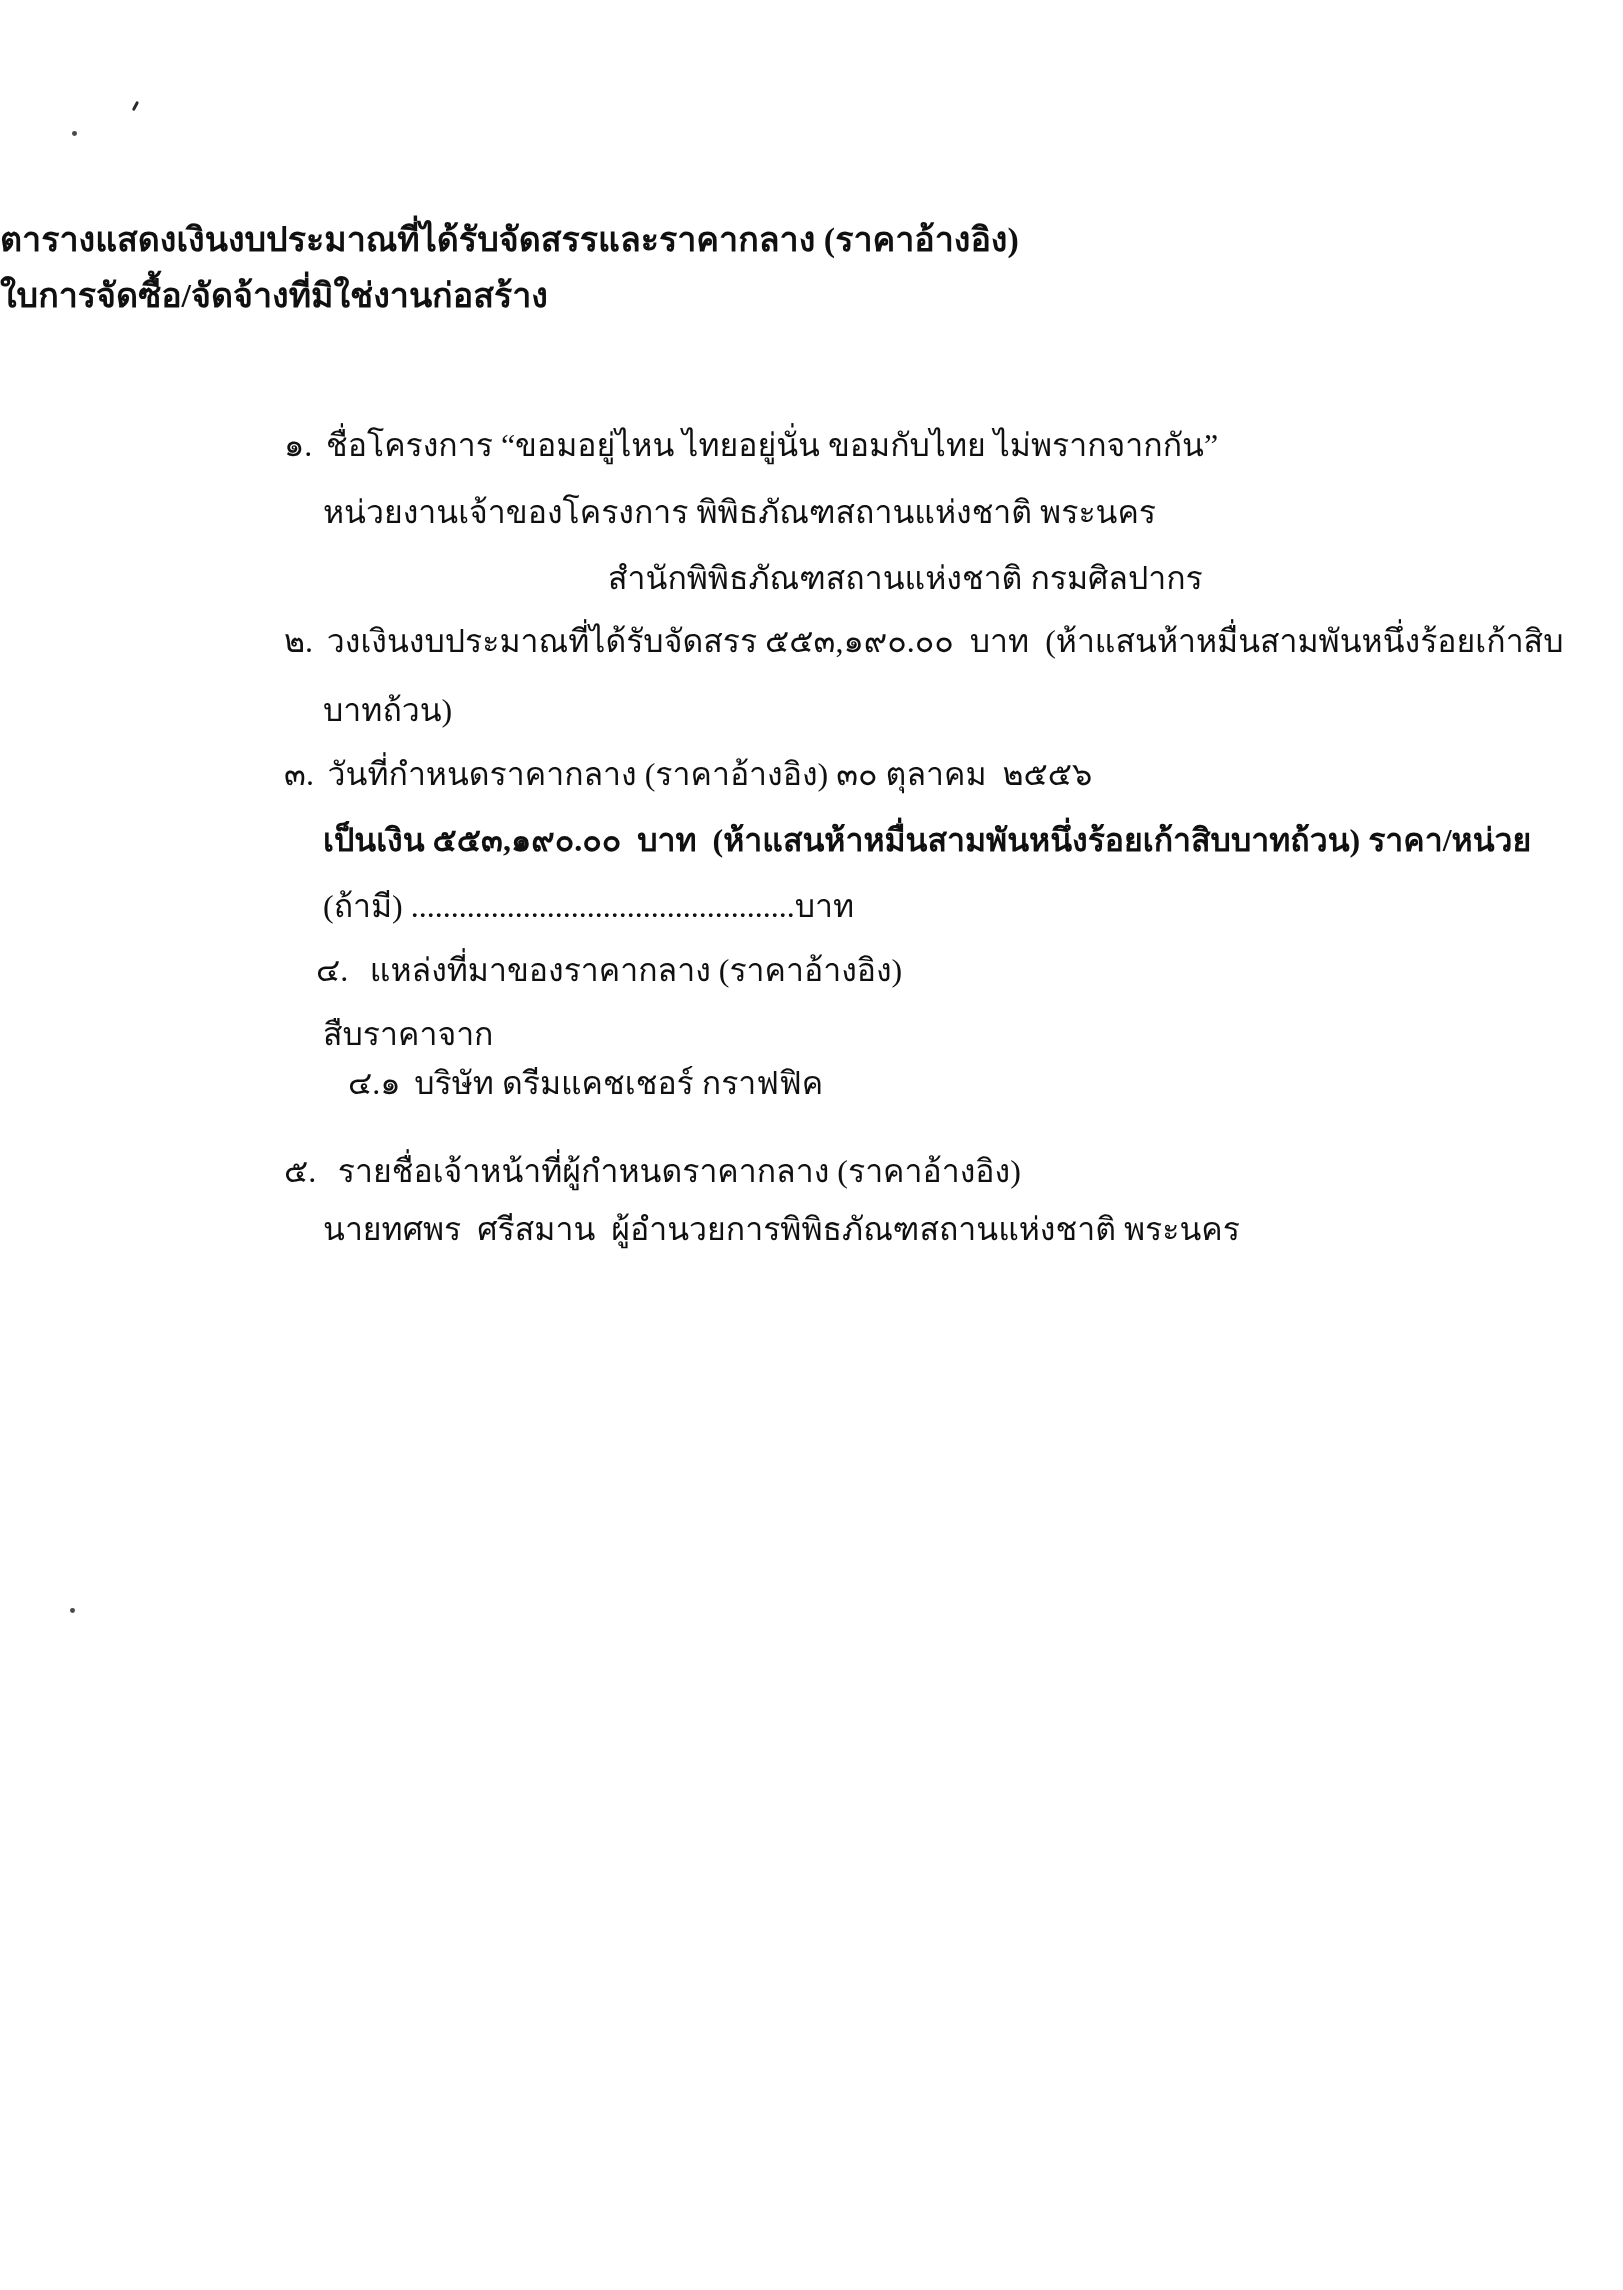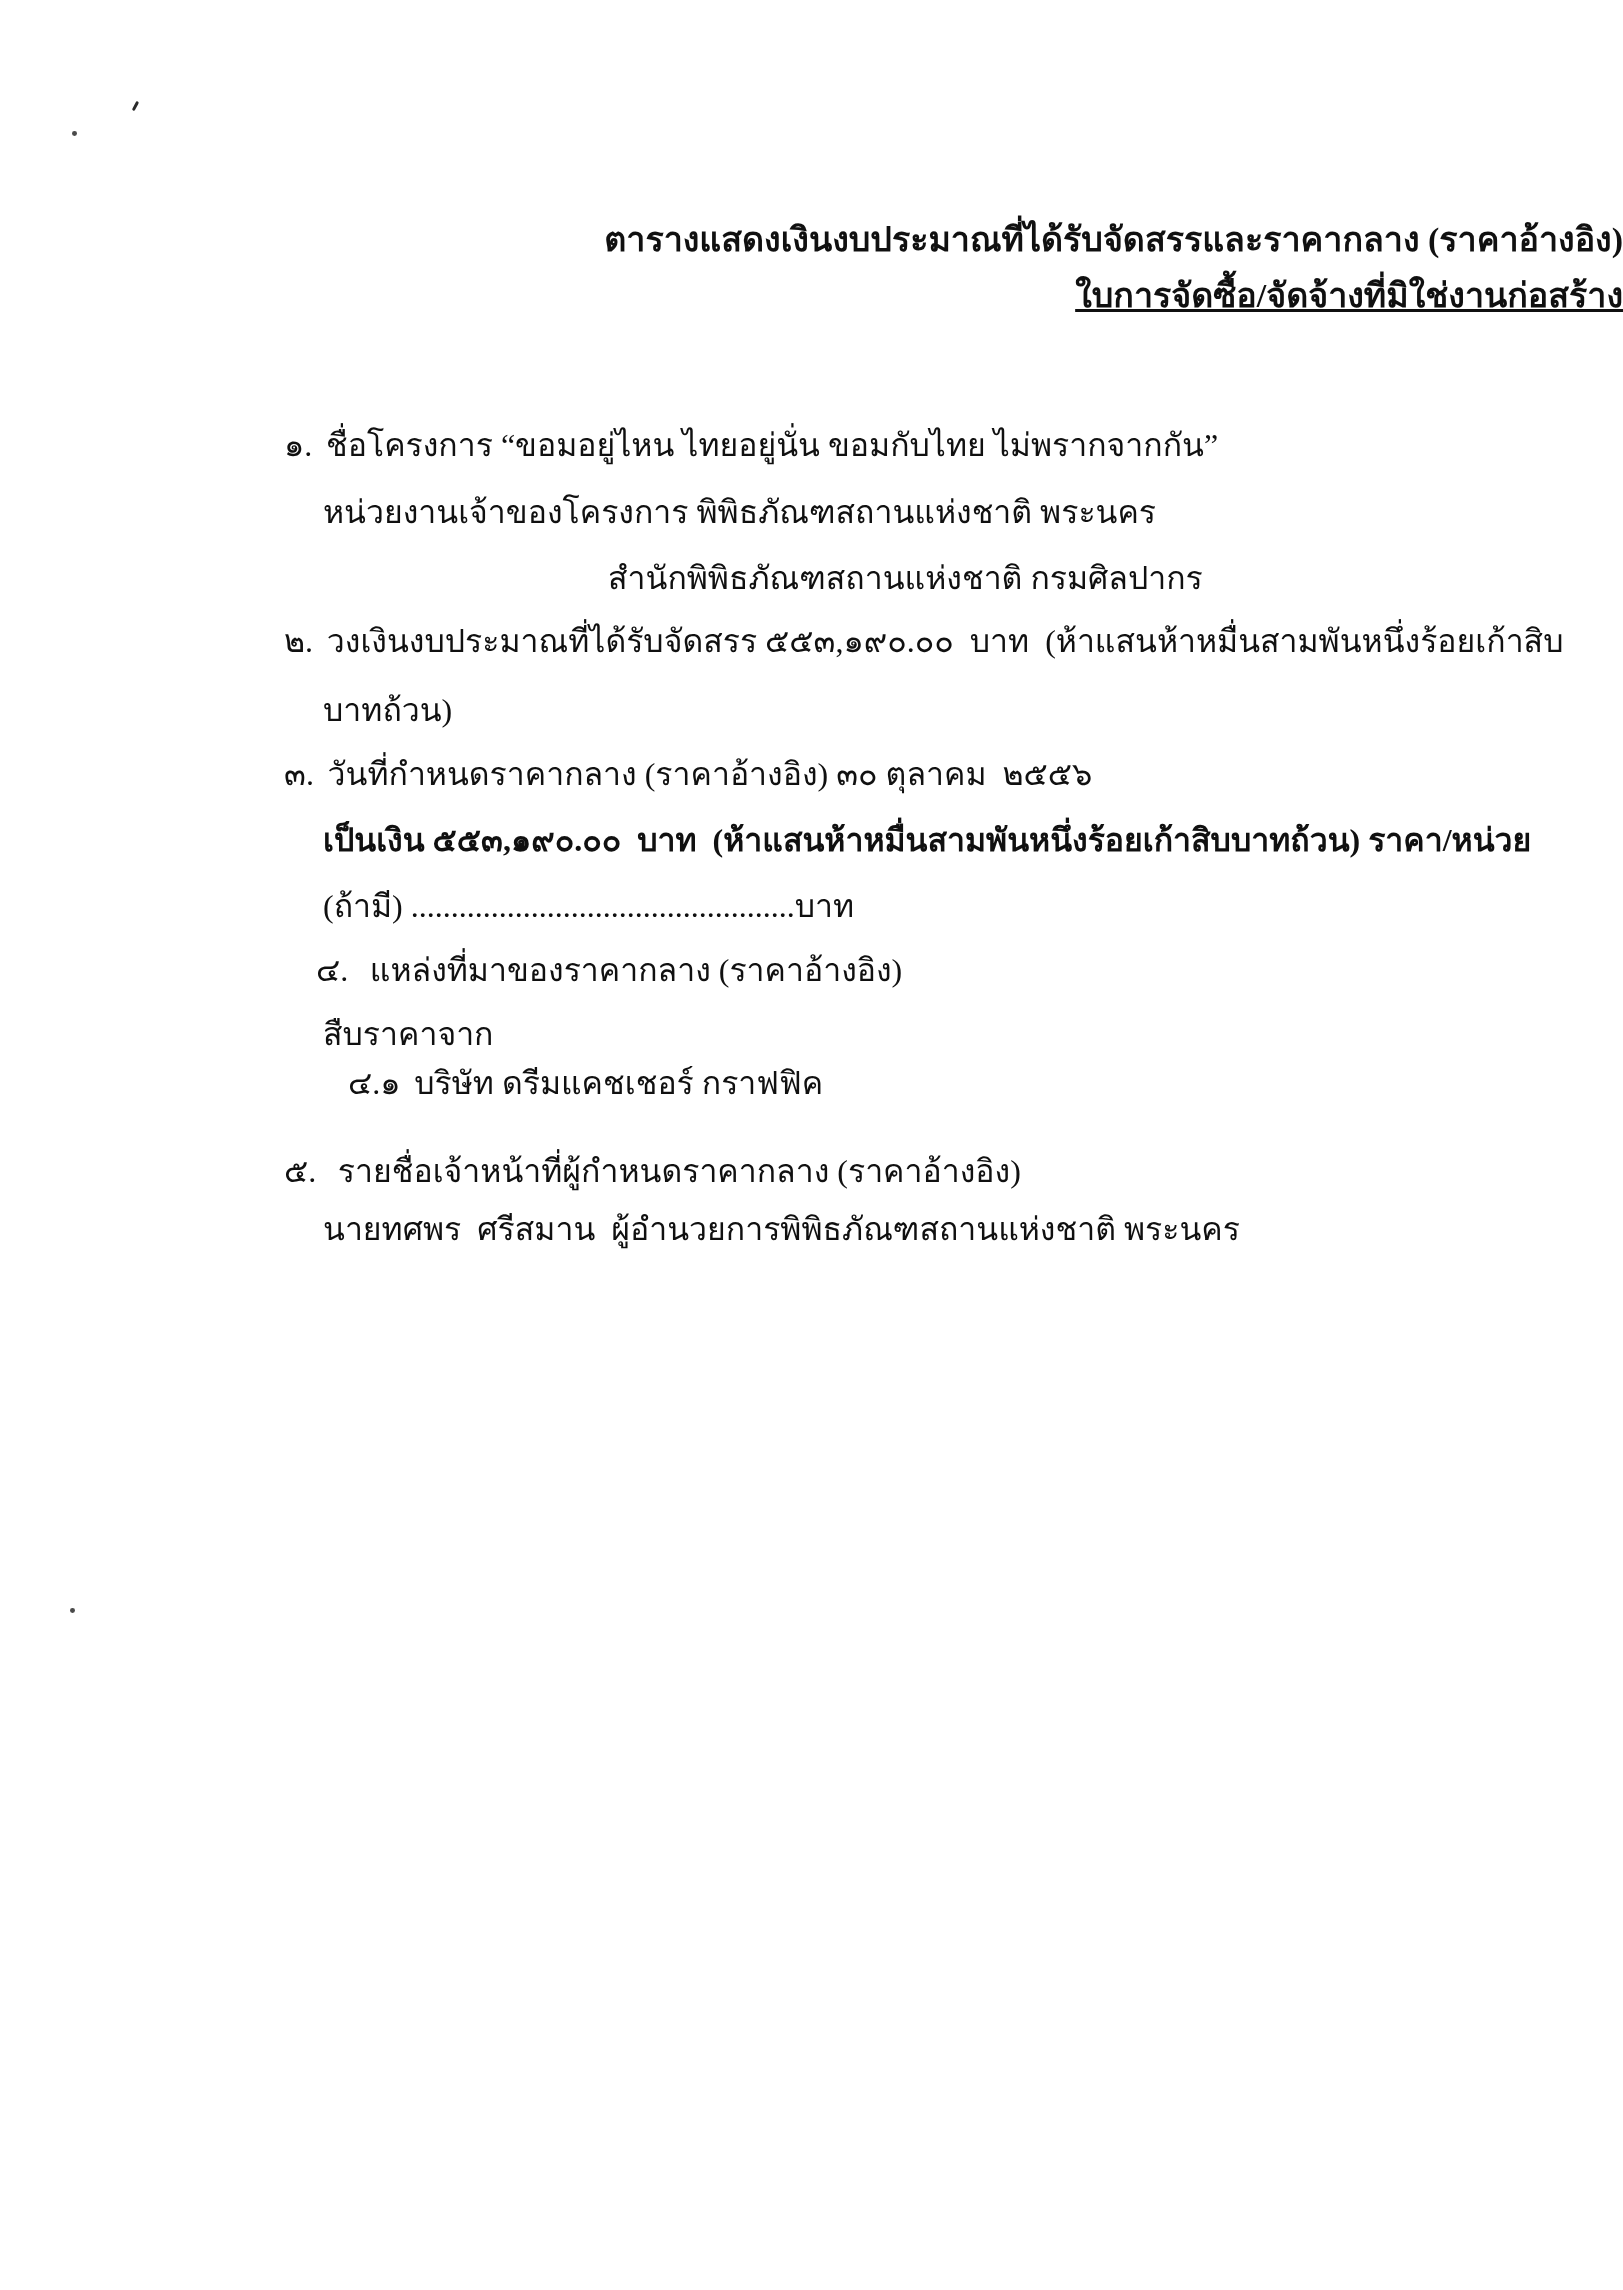--- a/index.html
+++ b/index.html
@@ -25,21 +25,21 @@
     white-space: pre;
     font-size: 32px;
     line-height: 1.1;
     color: #101010;
     letter-spacing: 0px;
     text-align: right;
   }
   .title {
     left: 0;
     width: 100%;
-    text-align: right;
+    text-align: left;
     font-weight: bold;
     font-size: 34px;
   }
   .label {
     display: inline-block;
     margin-right: 13.7px;
   }
   .label-wide {
     display: inline-block;
     margin-right: 21.6px;
@@ -64,21 +64,21 @@
 </head>
 <body>
 
 <div class="page">
 
   <div class="speckle tick" style="left:134px; top:101px;"></div>
   <div class="speckle dot" style="left:72px; top:131px;"></div>
   <div class="speckle dot" style="left:70px; top:1608px;"></div>
 
   <div class="line title" style="top:221px;">ตารางแสดงเงินงบประมาณที่ได้รับจัดสรรและราคากลาง (ราคาอ้างอิง)</div>
-  <div class="line title" style="top:277px;text-decoration:underline;">ใบการจัดซื้อ/จัดจ้างที่มิใช่งานก่อสร้าง</div>
+  <div class="line title" style="top:277px;">ใบการจัดซื้อ/จัดจ้างที่มิใช่งานก่อสร้าง</div>
 
   <div class="line" style="left:284px; top:428px;"><span class="label">๑.</span><span>ชื่อโครงการ “ขอมอยู่ไหน ไทยอยู่นั่น ขอมกับไทย ไม่พรากจากกัน”</span></div>
   <div class="line" style="left:323px; top:495px;">หน่วยงานเจ้าของโครงการ พิพิธภัณฑสถานแห่งชาติ พระนคร</div>
   <div class="line" style="left:608px; top:561px;">สำนักพิพิธภัณฑสถานแห่งชาติ กรมศิลปากร</div>
 
   <div class="line" style="left:284px; top:624px;"><span class="label">๒.</span><span>วงเงินงบประมาณที่ได้รับจัดสรร ๕๕๓,๑๙๐.๐๐  บาท  (ห้าแสนห้าหมื่นสามพันหนึ่งร้อยเก้าสิบ</span></div>
   <div class="line" style="left:323px; top:693px;">บาทถ้วน)</div>
 
   <div class="line" style="left:284px; top:757px;"><span class="label">๓.</span><span>วันที่กำหนดราคากลาง (ราคาอ้างอิง) ๓๐ ตุลาคม  ๒๕๕๖</span></div>
   <div class="line" style="left:323px; top:823px;font-weight:bold;">เป็นเงิน ๕๕๓,๑๙๐.๐๐  บาท  (ห้าแสนห้าหมื่นสามพันหนึ่งร้อยเก้าสิบบาทถ้วน) ราคา/หน่วย</div>

